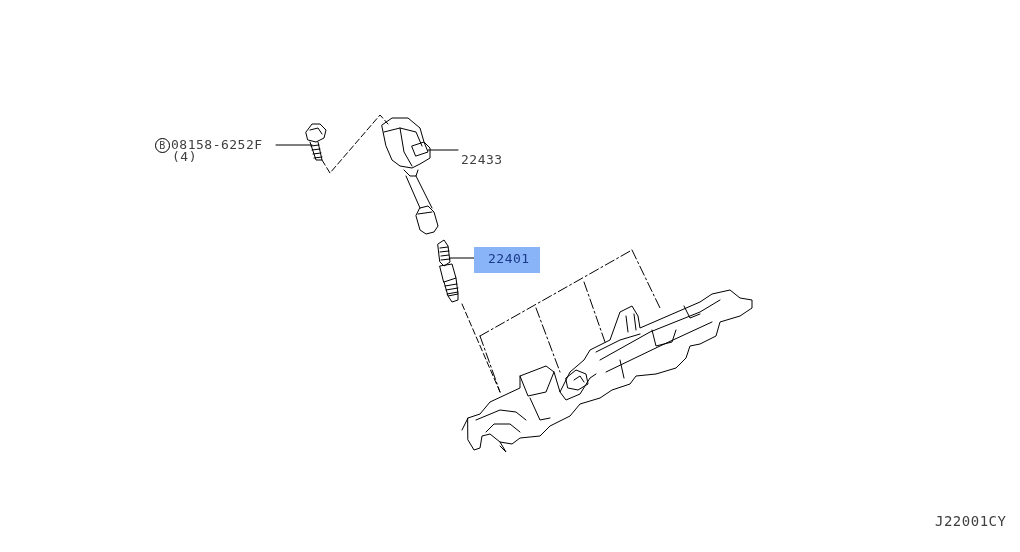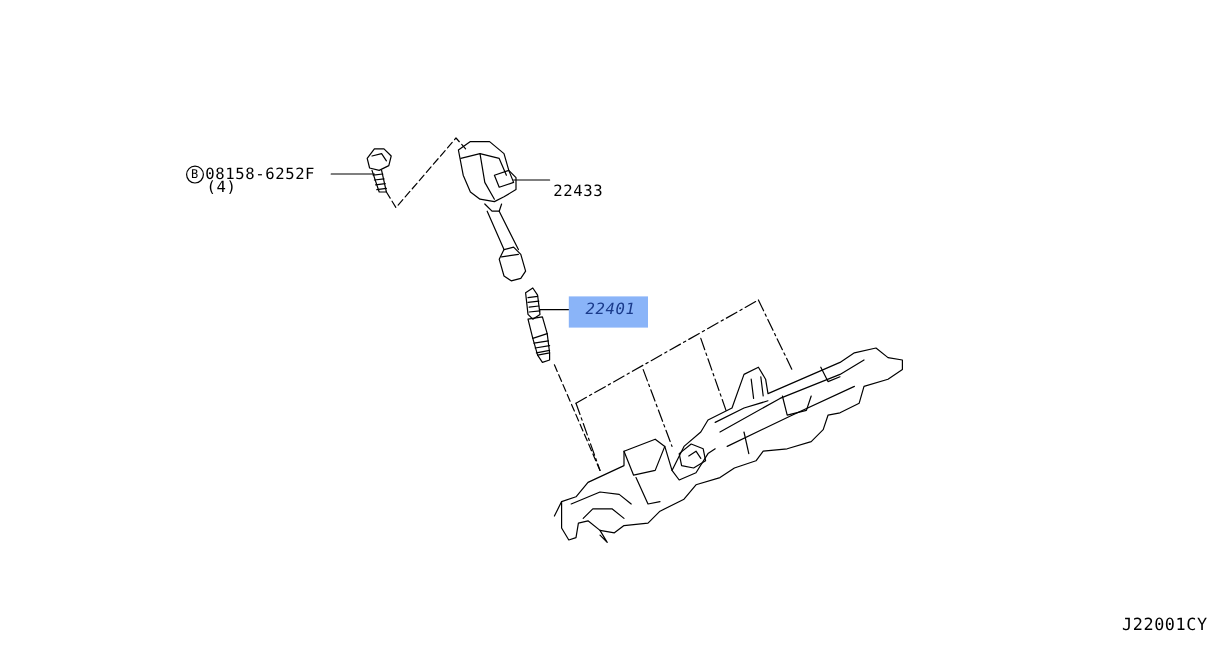--- a/index.html
+++ b/index.html
@@ -1,22 +1,22 @@
 <!DOCTYPE html>
 <html><head>
 <meta charset="utf-8">
 <style>
   html, body { margin: 0; padding: 0; background: #ffffff; }
   body { width: 1020px; height: 552px; position: relative; overflow: hidden;
          font-family: "DejaVu Sans Mono", monospace; }
   #art { position: absolute; left: 0; top: 0; }
   .lbl { position: absolute; font-family: "DejaVu Sans Mono", monospace;
-         font-size: 13px; color: #000000; letter-spacing: 0.5px; white-space: nowrap; line-height: 14px; }
+         font-size: 13px; color: #404040; letter-spacing: 0.5px; white-space: nowrap; line-height: 14px; }
   .hl { position: absolute; background: #8ab4f8; }
-  .hl-text { color: #1a3a8a; font-style: italic; }
+  .hl-text { color: #1a3a8a; }
   .circ { display: inline-block; width: 13px; height: 13px; border: 1px solid #000; border-radius: 50%;
           font-size: 10px; line-height: 13px; text-align: center; margin-right: 1px; vertical-align: middle; }
 </style>
 </head>
 <body>
 
 <svg id="art" width="1020" height="552" viewBox="0 0 1020 552" fill="none" stroke="#000" stroke-width="1" stroke-linejoin="round" stroke-linecap="round">
 
   <g>
     <path d="M306,132 L312,124 L320,124 L326,130 L324,138 L316,142 L308,140 Z"></path>

